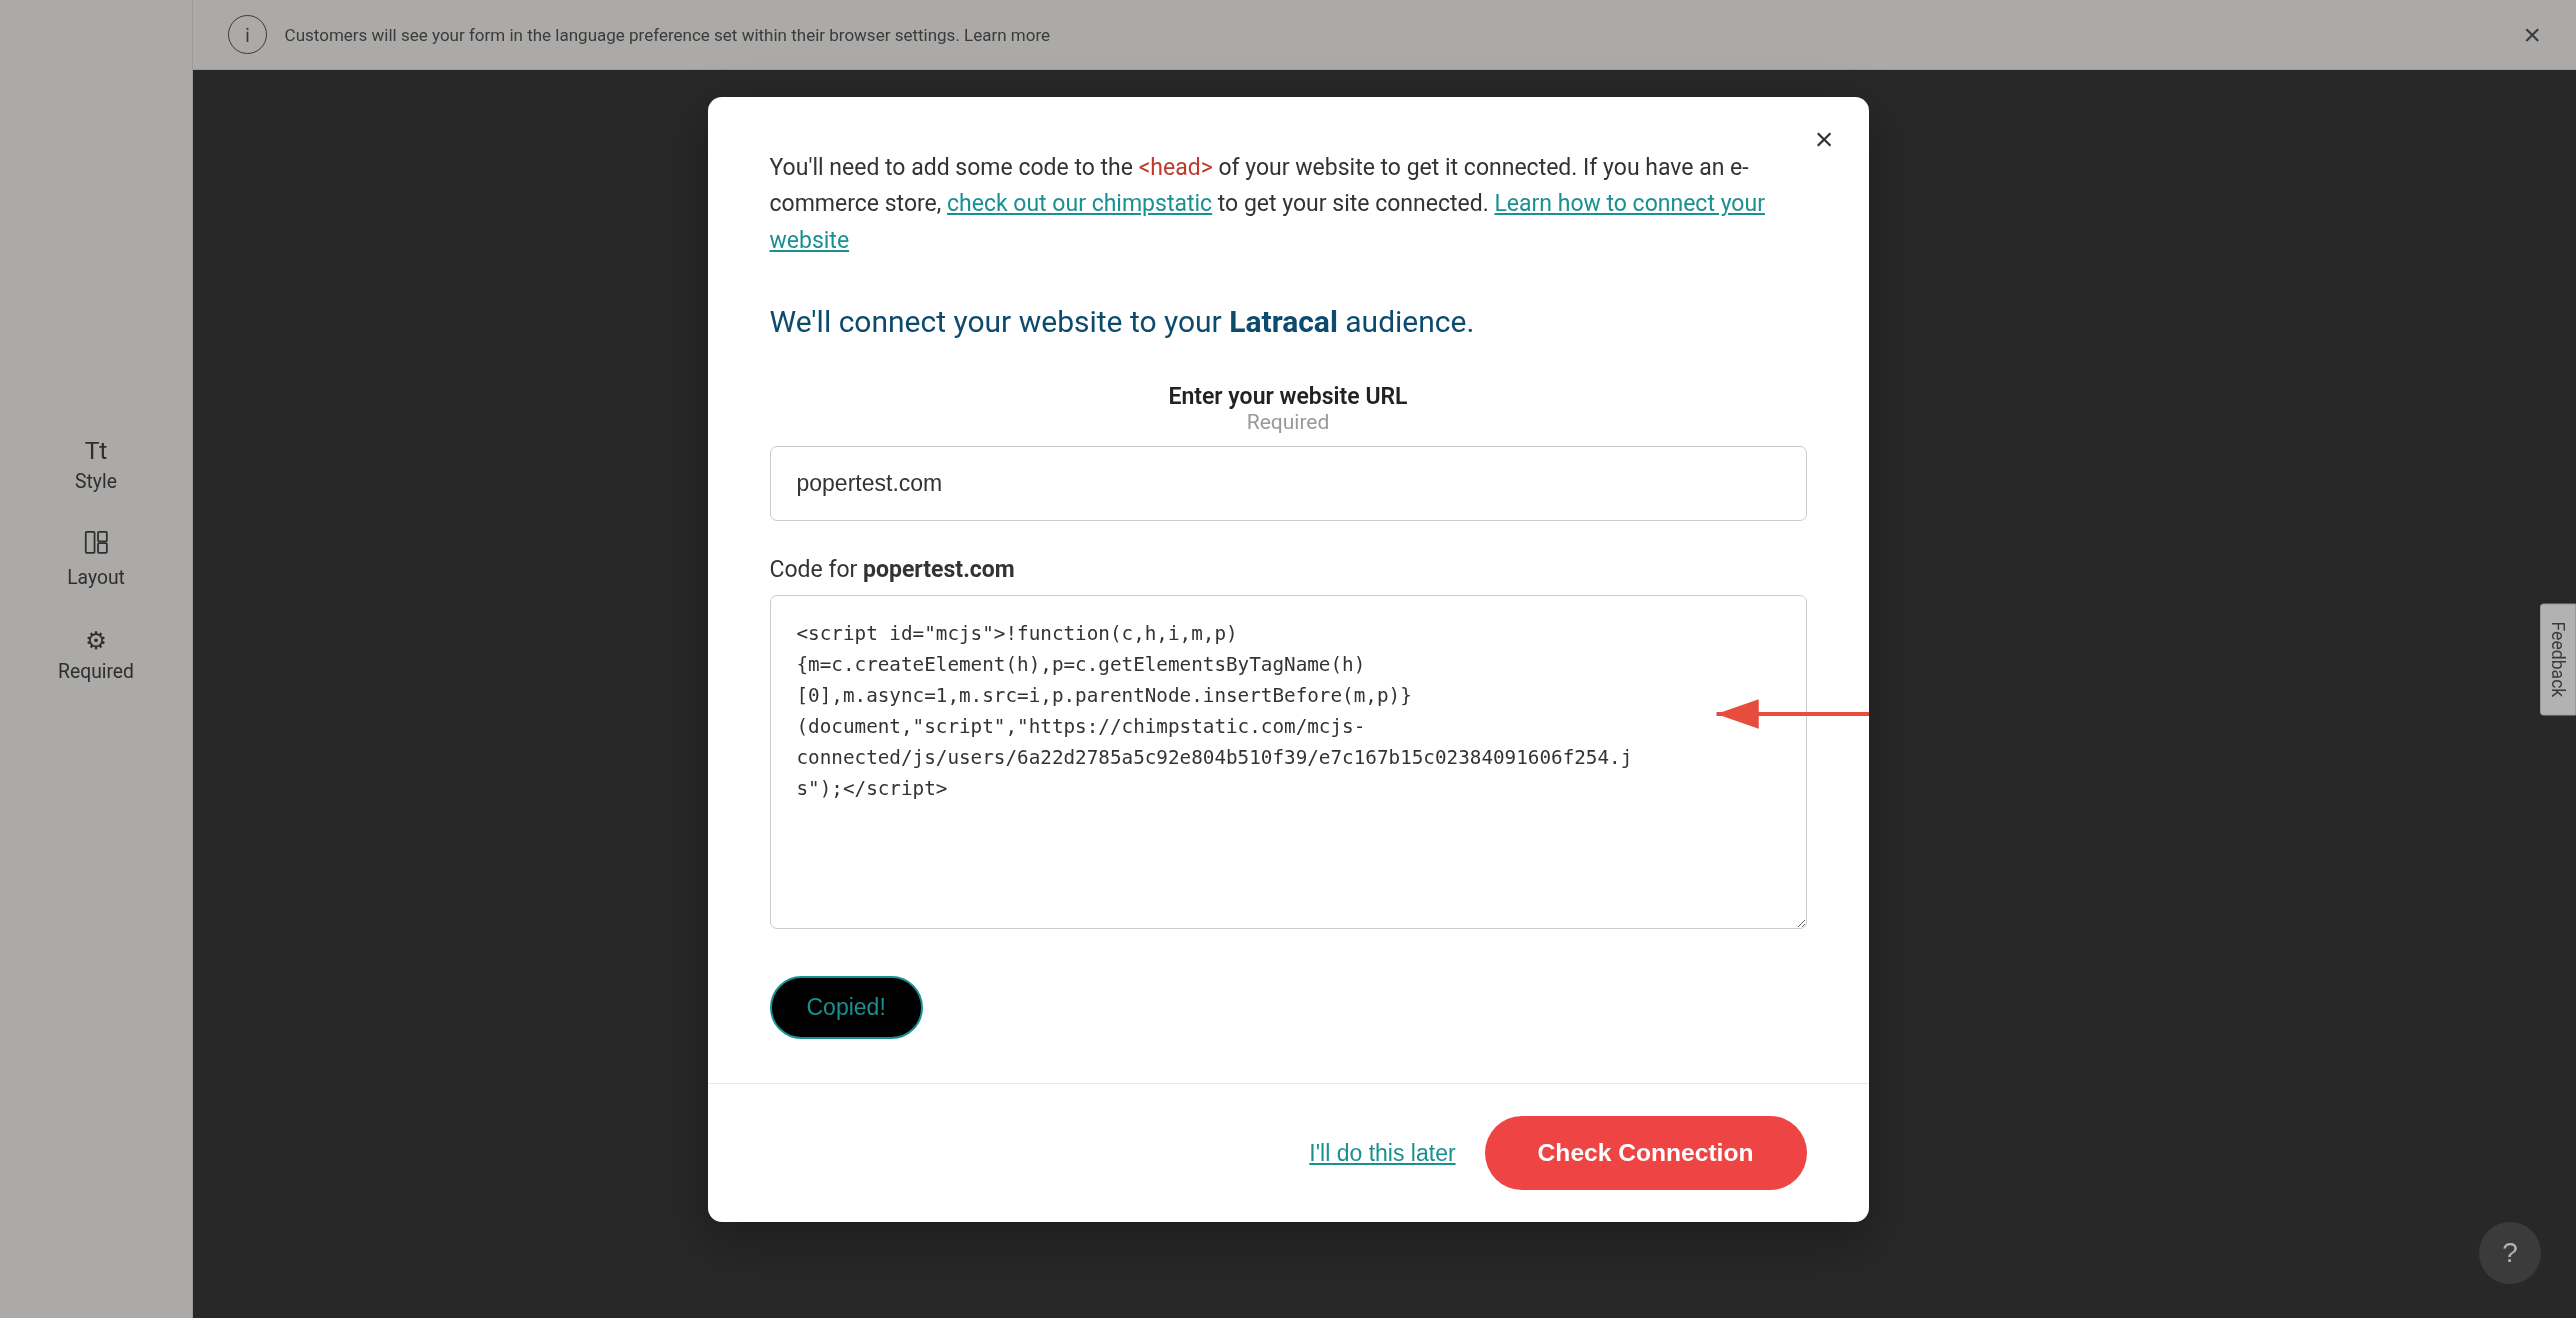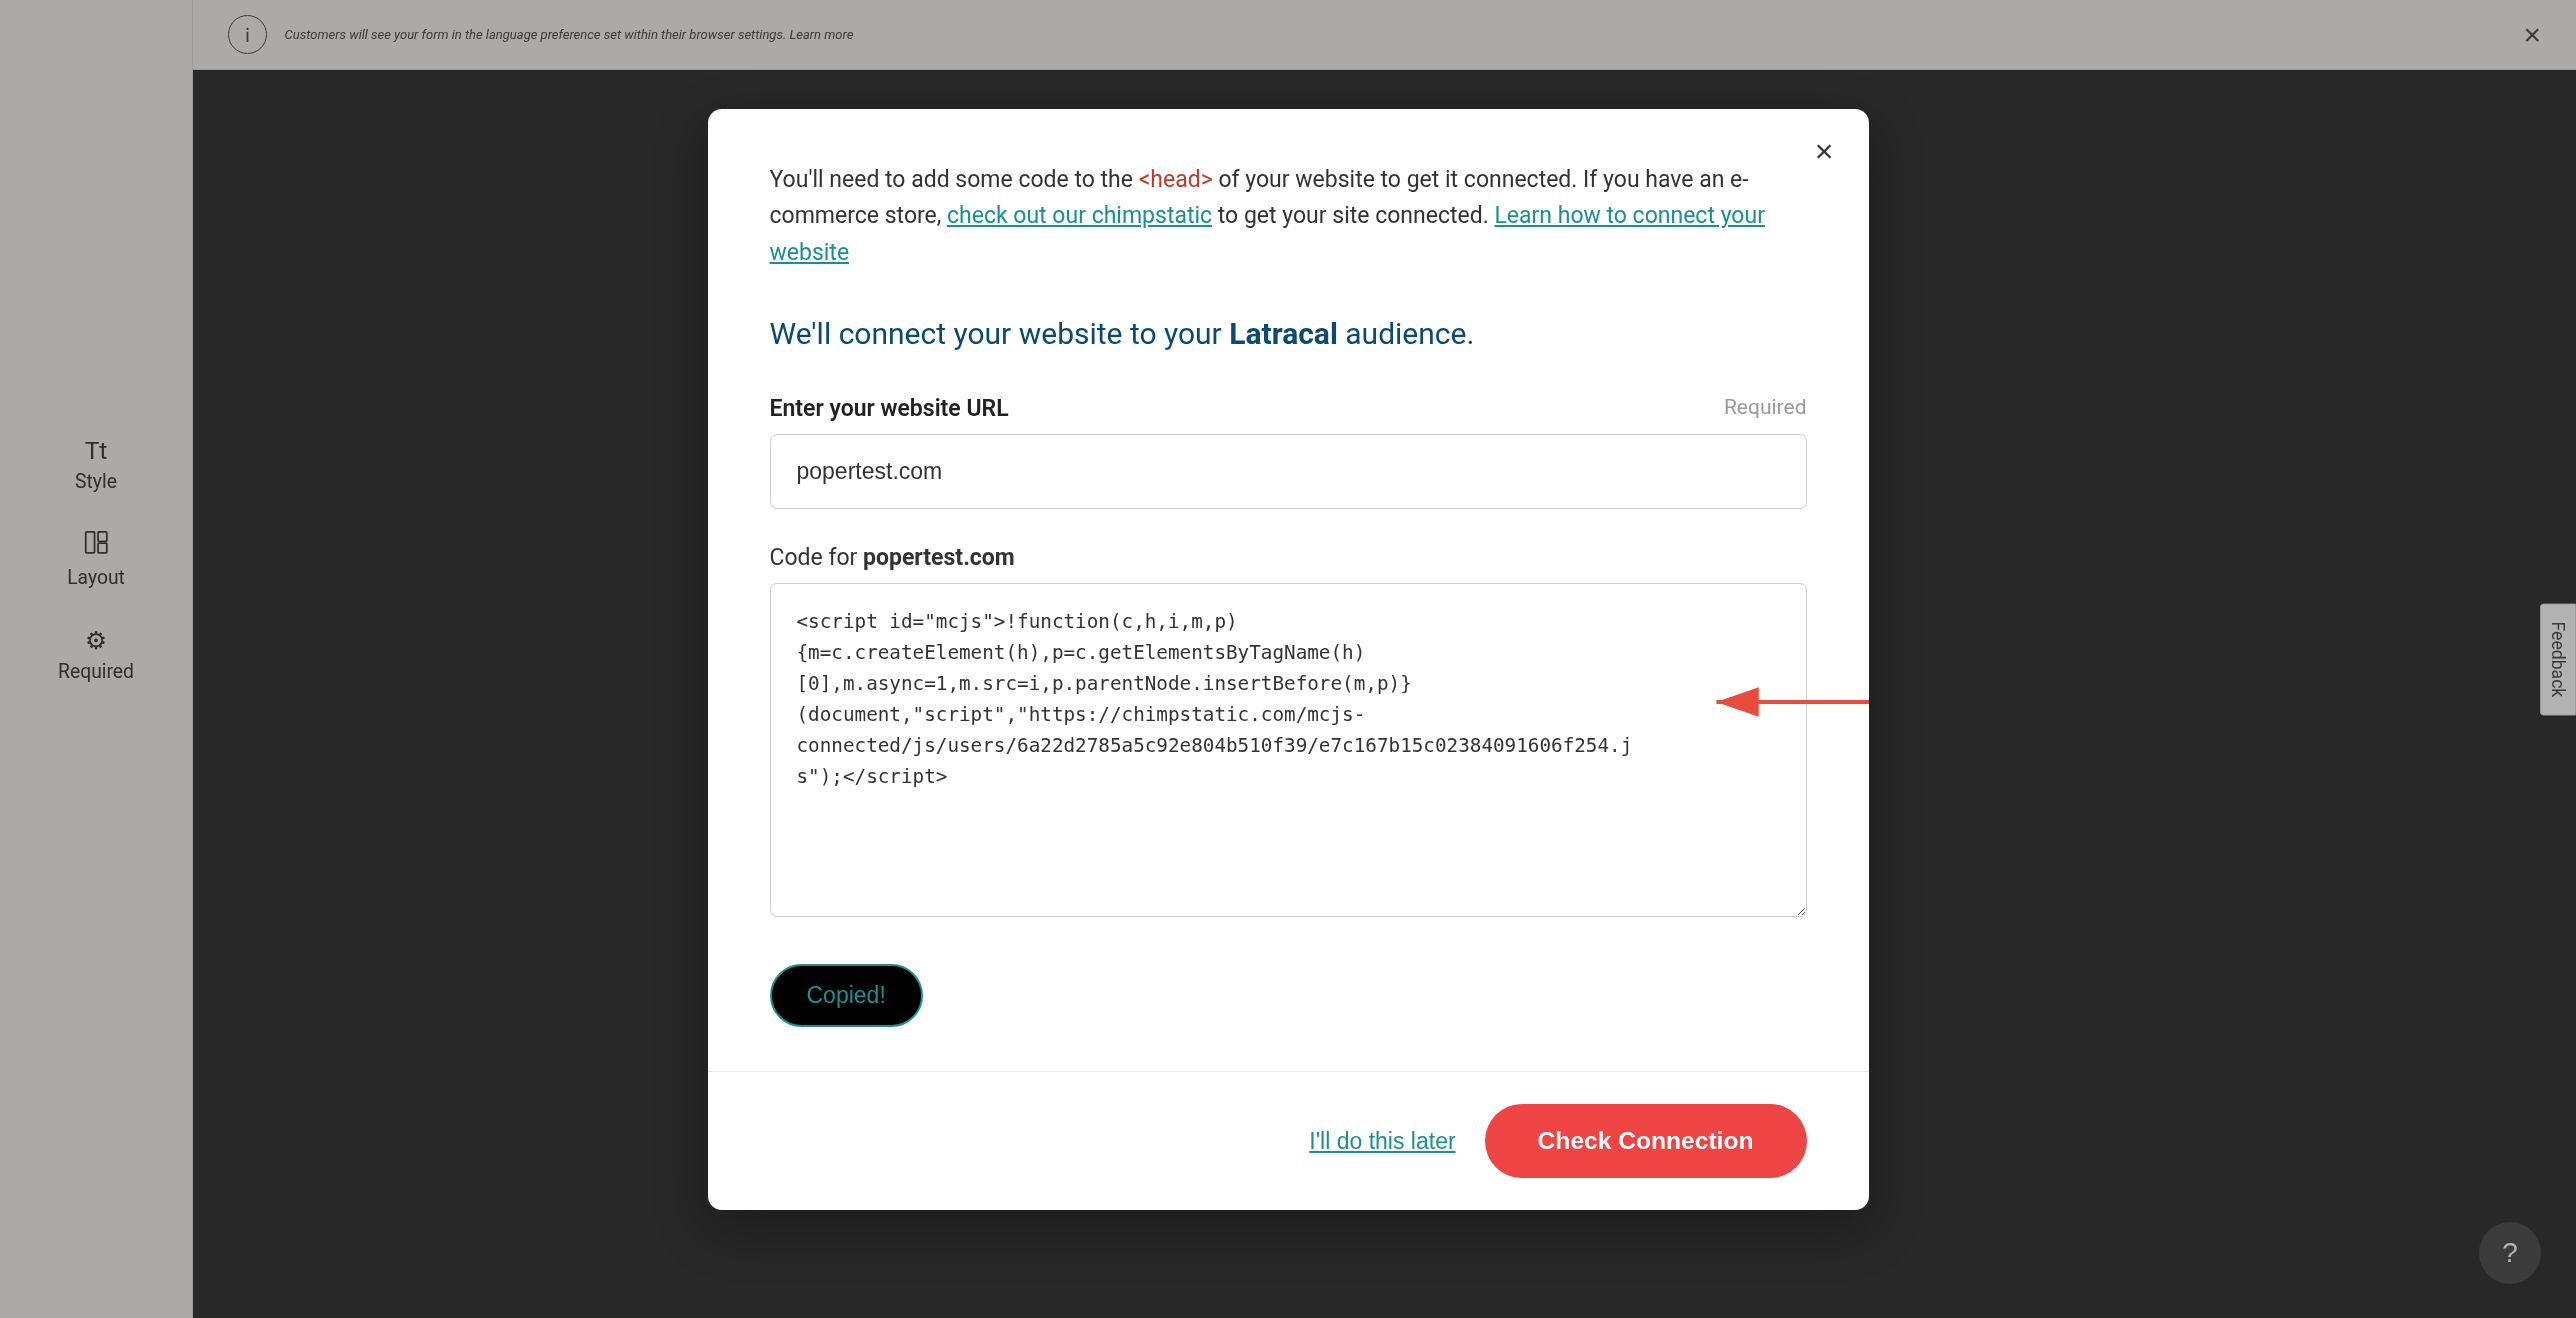--- a/index.html
+++ b/index.html
@@ -80,23 +80,22 @@
       border-radius: 50%;
       display: flex;
       align-items: center;
       justify-content: center;
       font-size: 19.3px;
       color: #555;
       flex-shrink: 0;
     }
 
     .info-text {
-      font-size: 13px;
+      font-size: 17px;
       color: #555;
-      font-style: italic;
     }
 
     .close-top-btn {
       margin-left: auto;
       font-size: 30px;
       color: #555;
       cursor: pointer;
       background: none;
       border: none;
       line-height: 1;
@@ -213,21 +212,23 @@
     }
 
     
     .field-section {
       margin-bottom: 35px;
     }
 
     .field-header {
       display: flex;
       justify-content: space-between;
+      align-items: center;
       margin-bottom: 12.3px;
+      flex-direction: column;
     }
 
     .field-label {
       font-size: 23px;
       font-weight: 600;
       color: #222;
     }
 
     .field-required {
       font-size: 21px;

